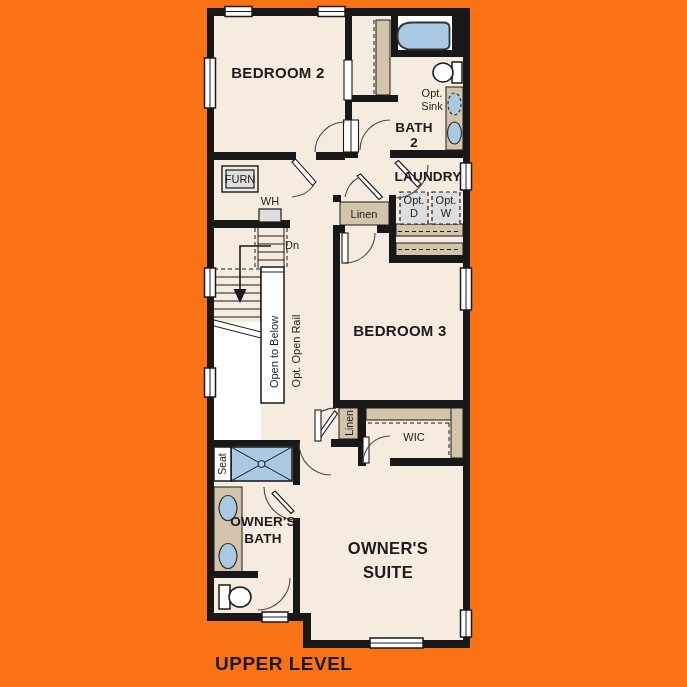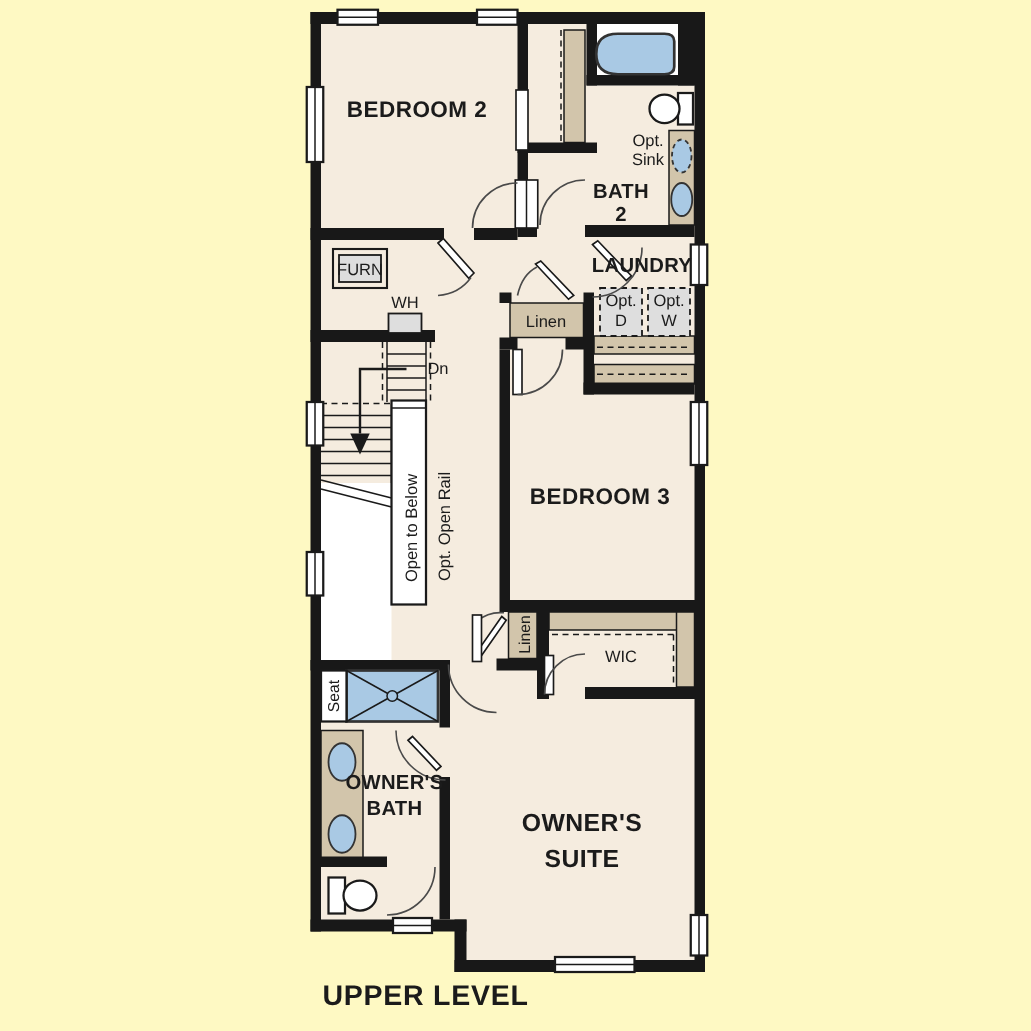--- a/index.html
+++ b/index.html
@@ -1,16 +1,16 @@
 <!DOCTYPE html>
 <html style="--floor: #f5ecdf; --wall: #181818; --shelf: #d2c5ab; --blue: #a9c9e4; --equip: #dedede; --line: #1a1a1a;"><head>
 <meta charset="utf-8">
 <style>
   html,body{margin:0;padding:0;background:#ffffff;}
-  .stage{position:relative;width:687px;height:687px;background:#fef9c3;overflow:hidden;
+  .stage{position:relative;width:687px;height:687px;background:#f97316;overflow:hidden;
          font-family:"Liberation Sans", sans-serif;}
   svg{position:absolute;left:0;top:0;}
   .floor{fill:var(--floor);}
   .wall{fill:var(--wall);}
   .tan{fill:var(--shelf);stroke:var(--line);stroke-width:1;}
   .blue{fill:var(--blue);stroke:#333;stroke-width:1.8;}
   .blue-thin{fill:var(--blue);stroke:#333;stroke-width:1.2;}
   .gray{fill:var(--equip);stroke:var(--line);stroke-width:1.2;}
   .wbox{fill:#ffffff;stroke:var(--line);stroke-width:1.5;}
   .leaf{fill:#ffffff;stroke:var(--line);stroke-width:1.1;}

